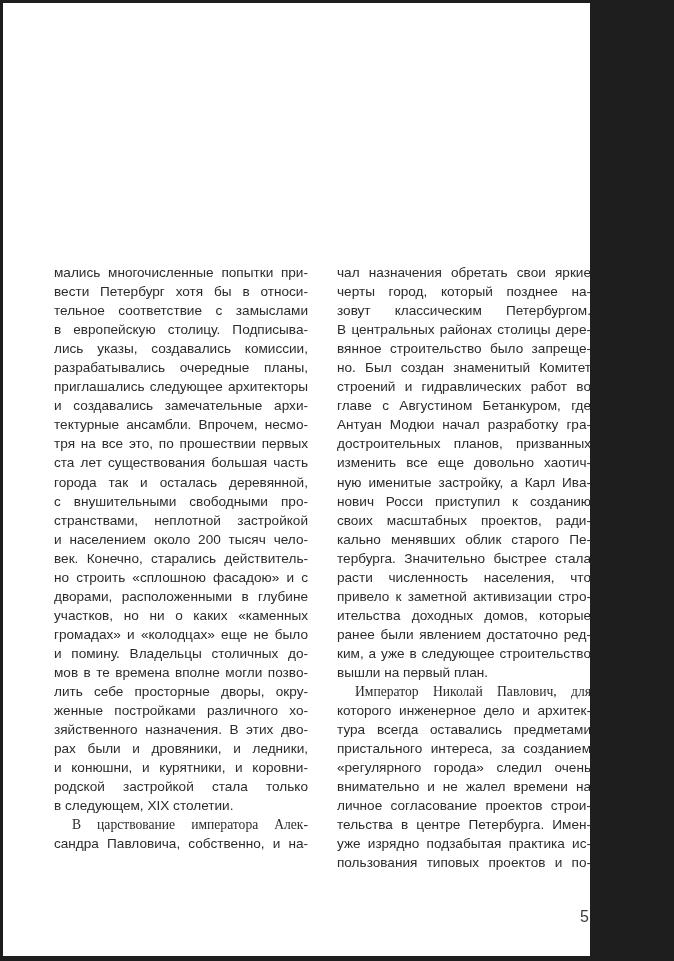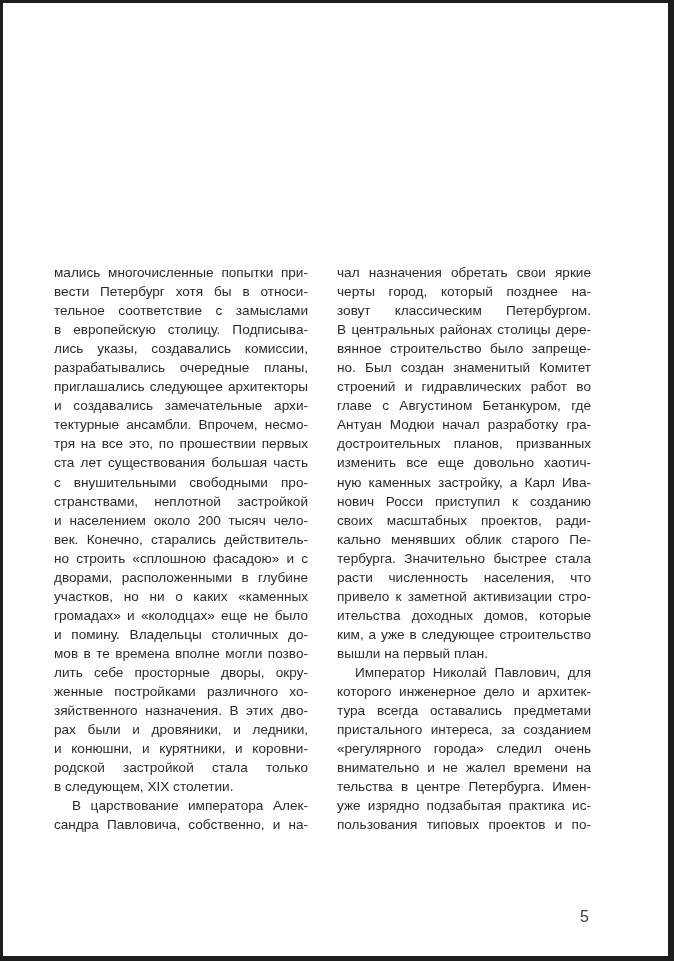--- a/index.html
+++ b/index.html
@@ -5,21 +5,21 @@
   html, body { margin: 0; padding: 0; }
   body {
     width: 674px; height: 961px;
     background: #1e1e1e;
     position: relative;
     overflow: hidden;
   }
   .page {
     position: absolute;
     left: 3px; top: 3px;
-    width: 665px; height: 953px;
+    width: 587px; height: 953px;
     background: #ffffff;
   }
   .column {
     position: absolute;
     top: 260px;
     width: 254px;
     font-family: "Liberation Sans", sans-serif;
     font-size: 13.6px;
     line-height: 19.05px;
     color: #2b2b2b;
@@ -28,21 +28,21 @@
   .col-right { left: 334px; }
   .line {
     display: block;
     height: 19.05px;
     white-space: nowrap;
     text-align: justify;
     text-align-last: justify;
     overflow: hidden;
   }
   .line.last { text-align-last: left; }
-  .line.indent { padding-left: 18px; }
+  .line.indent { padding-left: 18px; font-family: Liberation Serif, serif; }
   .page-number {
     position: absolute;
     left: 577px; top: 905px;
     font-family: "Liberation Sans", sans-serif;
     font-size: 16px;
     color: #3a3a3a;
   }
 </style>
 </head>
 <body>
@@ -53,20 +53,21 @@
       <span class="line">вести Петербург хотя бы в относи-</span>
       <span class="line">тельное соответствие с замыслами</span>
       <span class="line">в европейскую столицу. Подписыва-</span>
       <span class="line">лись указы, создавались комиссии,</span>
       <span class="line">разрабатывались очередные планы,</span>
       <span class="line">приглашались следующее архитекторы</span>
       <span class="line">и создавались замечательные архи-</span>
       <span class="line">тектурные ансамбли. Впрочем, несмо-</span>
       <span class="line">тря на все это, по прошествии первых</span>
       <span class="line">ста лет существования большая часть</span>
+      <span class="line">города так и осталась деревянной,</span>
       <span class="line">с внушительными свободными про-</span>
       <span class="line">странствами, неплотной застройкой</span>
       <span class="line">и населением около 200 тысяч чело-</span>
       <span class="line">век. Конечно, старались действитель-</span>
       <span class="line">но строить «сплошною фасадою» и с</span>
       <span class="line">дворами, расположенными в глубине</span>
       <span class="line">участков, но ни о каких «каменных</span>
       <span class="line">громадах» и «колодцах» еще не было</span>
       <span class="line">и помину. Владельцы столичных до-</span>
       <span class="line">мов в те времена вполне могли позво-</span>
@@ -85,34 +86,36 @@
       <span class="line">черты город, который позднее на-</span>
       <span class="line">зовут классическим Петербургом.</span>
       <span class="line">В центральных районах столицы дере-</span>
       <span class="line">вянное строительство было запреще-</span>
       <span class="line">но. Был создан знаменитый Комитет</span>
       <span class="line">строений и гидравлических работ во</span>
       <span class="line">главе с Августином Бетанкуром, где</span>
       <span class="line">Антуан Модюи начал разработку гра-</span>
       <span class="line">достроительных планов, призванных</span>
       <span class="line">изменить все еще довольно хаотич-</span>
-      <span class="line">ную каменных застройку, а Карл Ива-</span>
+      <span class="line">ную именитые застройку, а Карл Ива-</span>
       <span class="line">нович Росси приступил к созданию</span>
       <span class="line">своих масштабных проектов, ради-</span>
       <span class="line">кально менявших облик старого Пе-</span>
       <span class="line">тербурга. Значительно быстрее стала</span>
       <span class="line">расти численность населения, что</span>
       <span class="line">привело к заметной активизации стро-</span>
       <span class="line">ительства доходных домов, которые</span>
+      <span class="line">ранее были явлением достаточно ред-</span>
       <span class="line">ким, а уже в следующее строительство</span>
       <span class="line last">вышли на первый план.</span>
       <span class="line indent">Император Николай Павлович, для</span>
       <span class="line">которого инженерное дело и архитек-</span>
       <span class="line">тура всегда оставались предметами</span>
       <span class="line">пристального интереса, за созданием</span>
       <span class="line">«регулярного города» следил очень</span>
       <span class="line">внимательно и не жалел времени на</span>
+      <span class="line">личное согласование проектов строи-</span>
       <span class="line">тельства в центре Петербурга. Имен-</span>
       <span class="line">уже изрядно подзабытая практика ис-</span>
       <span class="line">пользования типовых проектов и по-</span>
     </div>
   <div class="page-number">5</div>
 </div>
 
 </body></html>

